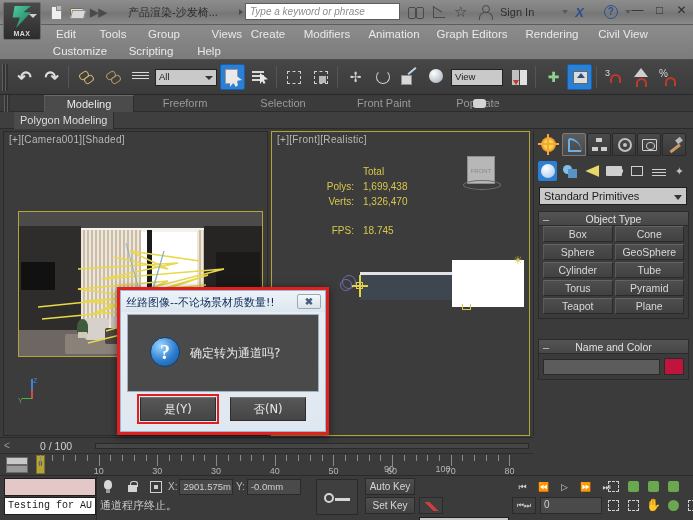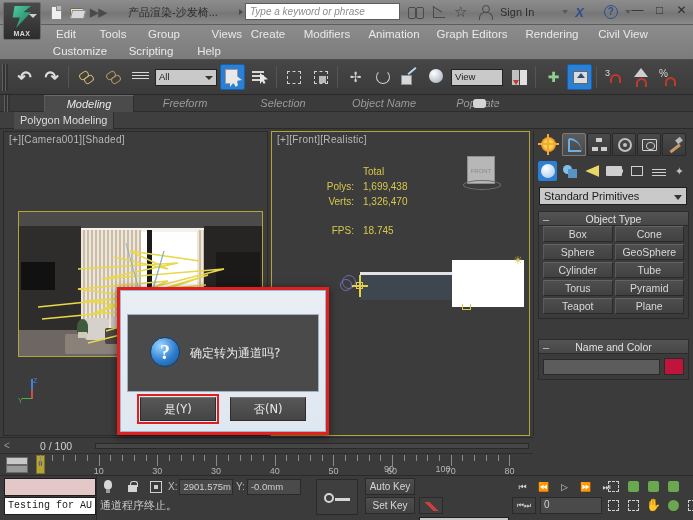--- a/index.html
+++ b/index.html
@@ -129,21 +129,21 @@
   }
   .sphere-ic{position:absolute;left:5px;top:4px;width:14px;height:14px;border-radius:50%;
     background:radial-gradient(circle at 35% 30%,#fff,#9aa8b5);}
   .snap3{position:absolute;left:3px;top:3px;font-size:9px;color:#d8d8d8;}
   .magnet{position:absolute;left:8px;top:9px;width:11px;height:9px;border:2.5px solid #c0392b;border-bottom:none;border-radius:6px 6px 0 0;}
   .pct{position:absolute;left:3px;top:3px;font-size:10px;color:#d8d8d8;}
 
   
   .ribbon {
     position:absolute; left:0; top:95px; width:693px; height:17px;
-    background:#3b3b3b; border-bottom:1px solid #2c2c2c;font-style:italic;
+    background:#3b3b3b; border-bottom:1px solid #2c2c2c;
   }
   .rtab {
     position:absolute; top:0; height:17px; line-height:17px; text-align:center;
     font-size:11px; color:#9a9a9a; cursor:default;
   }
   .rtab.active{ background:#4b4b4b; color:#e8e8e8; border-top:1px solid #6a6a6a;
     border-left:1px solid #5a5a5a; border-right:1px solid #2e2e2e;}
   .ribbon2{
     position:absolute; left:0; top:112px; width:693px; height:17px;
     background:#3f3f3f; border-bottom:1px solid #2a2a2a;
@@ -518,21 +518,21 @@
       <div class="pct">%</div>
       <div class="magnet" style="left:9px;top:12px;"></div>
     </div>
   </div>
 
   <div class="ribbon">
     <div class="grip" style="position:absolute;left:2px;top:0;height:17px;"></div>
     <div class="rtab active" style="left:44px;width:90px;">Modeling</div>
     <div class="rtab" style="left:140px;width:90px;">Freeform</div>
     <div class="rtab" style="left:238px;width:90px;">Selection</div>
-    <div class="rtab" style="left:334px;width:100px;">Object Name</div>
+    <div class="rtab" style="left:334px;width:100px;">Front Paint</div>
     <div class="rtab" style="left:438px;width:80px;">Populate</div>
     <div class="popbadge" style="left:470px;top:4px;left:473px;"></div>
     <div class="dot-caret" style="position:absolute;left:492px;top:7px;"></div>
   </div>
   <div class="ribbon2">
     <div class="polytag">Polygon Modeling</div>
   </div>
 
   <div class="vp" id="vpLeft">
     <div class="vp-label">[+][Camera001][Shaded]</div>
@@ -694,20 +694,24 @@
       </div>
       <div class="nc-row">
         <div class="nc-field"></div>
         <div class="nc-swatch"></div>
       </div>
     </div>
   </div>
 
   <div class="dlg">
     <div class="dlg-inner">
+      <div class="dlg-title">
+        <div class="dlg-title-text">丝路图像--不论场景材质数量!!</div>
+        <div class="dlg-close">✖</div>
+      </div>
       <div class="dlg-body">
         <div class="dlg-icon">
             <span>?</span>
           </div>
         <div class="dlg-msg">确定转为通道吗?</div>
       </div>
       <div class="dlg-btns">
         <div class="dlg-btn hl">是(Y)</div>
         <div class="dlg-btn">否(N)</div>
       </div>

